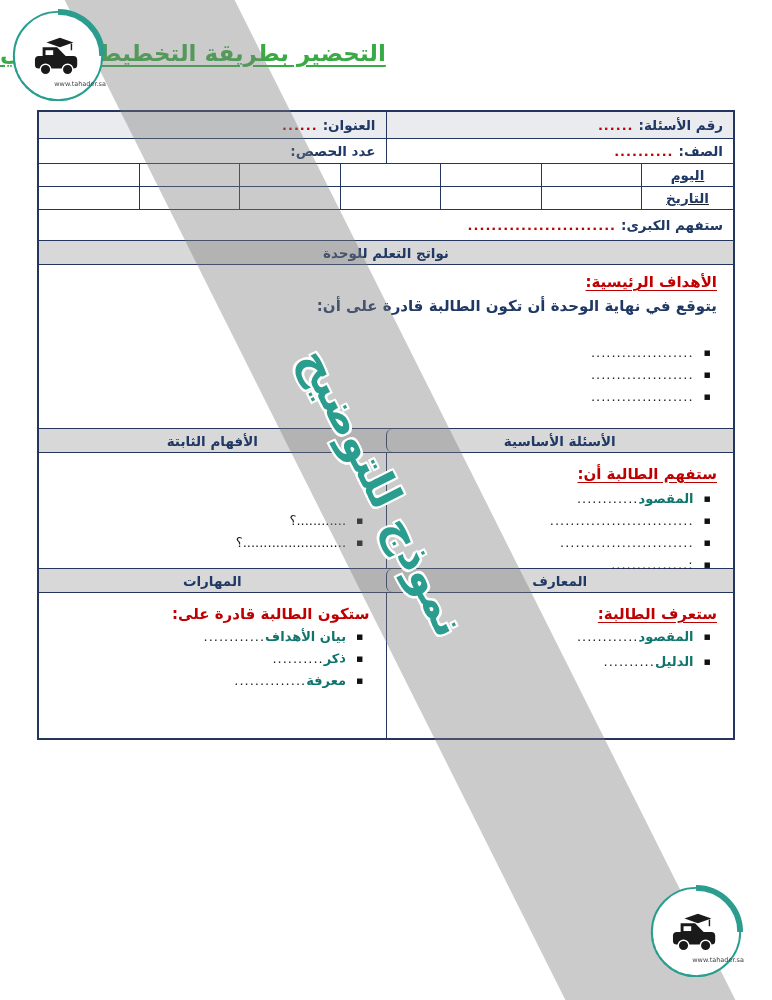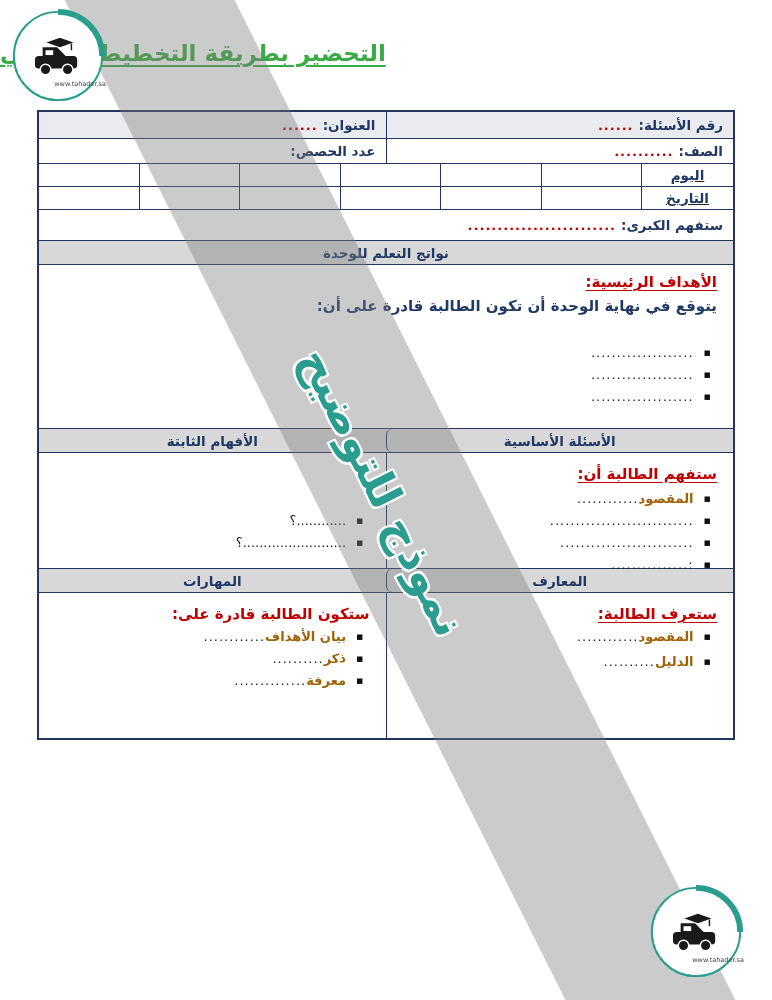--- a/index.html
+++ b/index.html
@@ -67,21 +67,21 @@
   .r-uq > .col:first-child,.r-ks > .col:first-child{border-left:1px solid #24365e;}
   .red-heading{
     color:#c00000;font-weight:bold;font-size:15px;
     text-decoration:underline;text-underline-offset:3px;margin:0 0 6px 0;
   }
   .red-heading.no-underline{text-decoration:none;}
   .blue-intro{color:#203864;font-weight:bold;font-size:15px;margin:2px 0 0 0;}
   ul.blist{list-style:none;margin:0;padding:0 6px;}
   ul.blist li{display:flex;align-items:center;margin:0 0 7px 0;color:#222;}
   ul.blist li::before{content:"▪";margin-left:10px;font-size:11px;color:#111;}
-  .it-label{color:#a16207;font-weight:bold;white-space:nowrap;}
+  .it-label{color:#0f766e;font-weight:bold;white-space:nowrap;}
   .it-dots{color:#222;letter-spacing:1px;}
   .goals-list{margin-top:30px !important;}
   .uq-right-list{margin-top:8px !important;}
   .q-list{margin-top:48px !important;}
   .k-list li{margin-bottom:10px !important;}
 </style>
 </head>
 <body>
 
 <div class="page">

